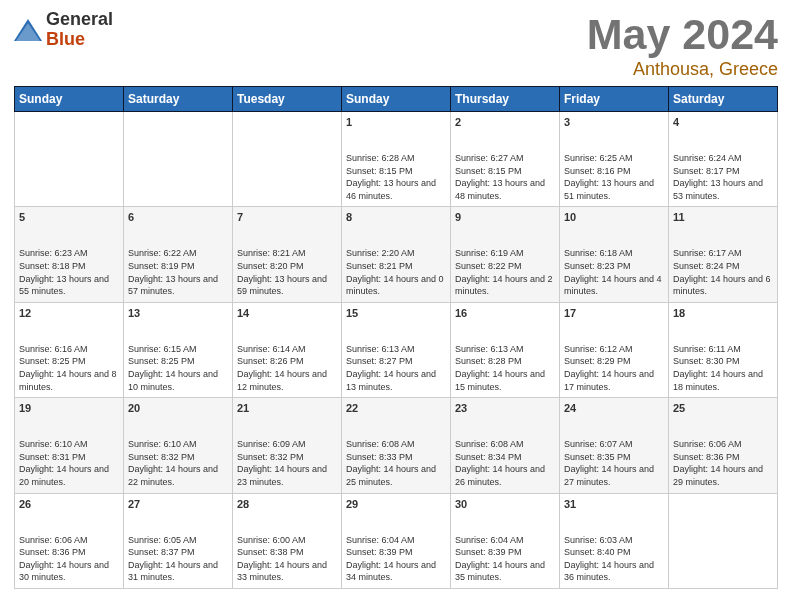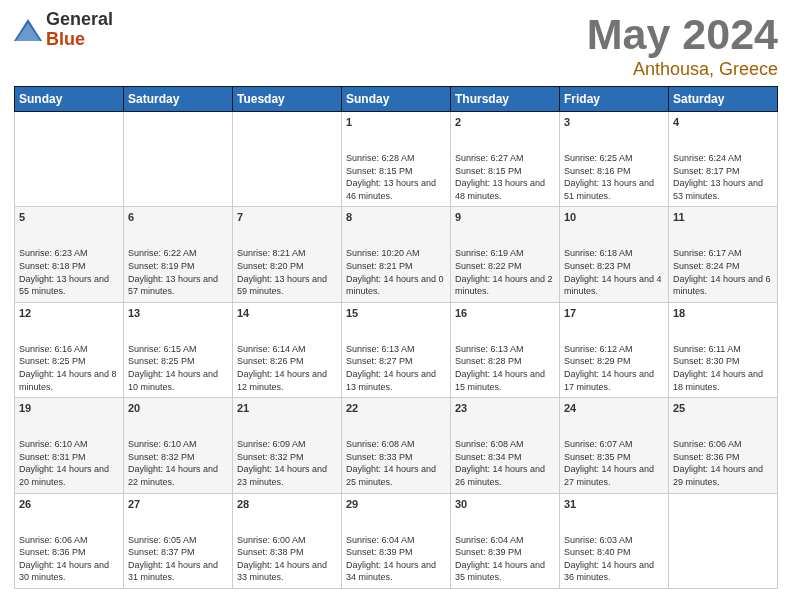--- a/index.html
+++ b/index.html
@@ -185,21 +185,21 @@
           </td>
           <td>
             <span class="day-number">7</span>
             <div class="day-info">Sunrise: 8:21 AM
 Sunset: 8:20 PM
 Daylight: 13 hours
 and 59 minutes.</div>
           </td>
           <td>
             <span class="day-number">8</span>
-            <div class="day-info">Sunrise: 10:20 AM
+            <div class="day-info">Sunrise: 2:20 AM
 Sunset: 8:21 PM
 Daylight: 14 hours
 and 0 minutes.</div>
           </td>
           <td>
             <span class="day-number">9</span>
             <div class="day-info">Sunrise: 6:19 AM
 Sunset: 8:22 PM
 Daylight: 14 hours
 and 2 minutes.</div>

